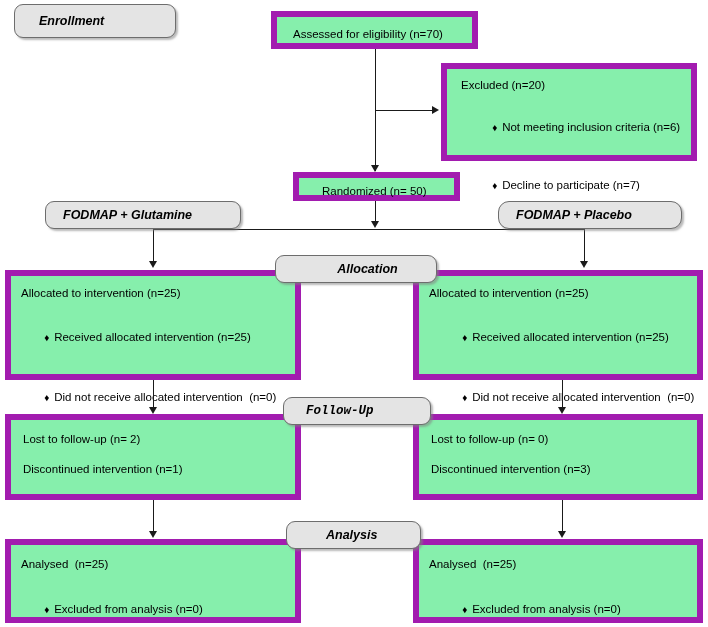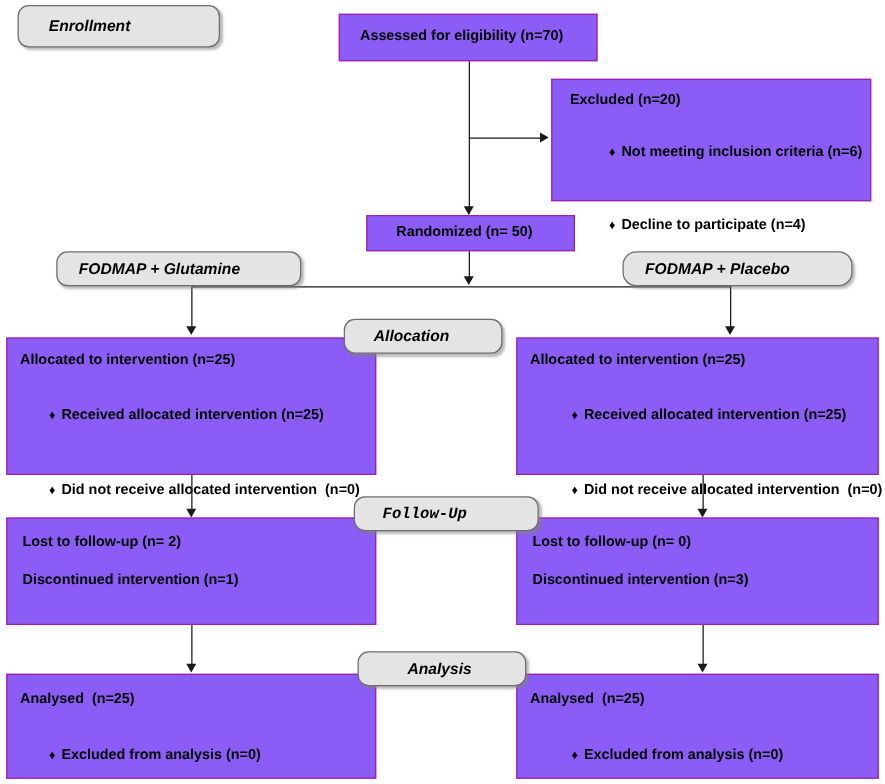--- a/index.html
+++ b/index.html
@@ -14,26 +14,25 @@
     position: relative;
     width: 708px;
     height: 627px;
     background: #ffffff;
     overflow: hidden;
   }
   
   .box {
     position: absolute;
     box-sizing: border-box;
-    background: #8b5cf6;
-    border: 1px solid #a21caf;
+    background: #86efac;
+    border: 6px solid #a21caf;
     font-size: 11.5px;
     color: #000000;
     line-height: 1.35;
-    font-weight: bold;
   }
   .box .line {
     white-space: pre;
   }
   .box .title-line {
     white-space: pre;
   }
   .bullet-row {
     display: block;
     white-space: pre;
@@ -103,21 +102,21 @@
   <div class="arrow-right" style="left:432px; top:106px;"></div>
 
   <div class="box" style="left:441px; top:63px; width:256px; height:98px; padding:9px 0 0 14px;">
     <div class="title-line">Excluded (n=20)</div>
     <div style="height:11px;"></div>
     <div class="bullet-row" style="padding-left:12px;">
       <span class="bullet">♦</span><span>Not meeting inclusion criteria (n=6)</span>
     </div>
     <div style="height:11px;"></div>
     <div class="bullet-row" style="padding-left:12px;">
-      <span class="bullet">♦</span><span>Decline to participate (n=4)</span>
+      <span class="bullet">♦</span><span>Decline to participate (n=7)</span>
     </div>
   </div>
 
   <div class="box" style="left:293px; top:172px; width:167px; height:29px; padding:6px 0 0 23px;">
     <div class="title-line">Randomized (n= 50)</div>
   </div>
 
   <div class="vline" style="left:375px; top:201px; height:22px;"></div>
   <div class="arrow-down" style="left:371px; top:221px;"></div>
 
@@ -128,21 +127,21 @@
   </div>
   <div class="stage" style="left:498px; top:201px; width:184px; height:28px; padding-left:17px;border-radius:11px;">
     <span>FODMAP + Placebo</span>
   </div>
 
   <div class="vline" style="left:153px; top:229px; height:34px;"></div>
   <div class="arrow-down" style="left:149px; top:261px;"></div>
   <div class="vline" style="left:584px; top:229px; height:34px;"></div>
   <div class="arrow-down" style="left:580px; top:261px;"></div>
 
-  <div class="stage" style="left:275px; top:255px; width:127px; height:28px; padding-left:23px;">
+  <div class="stage" style="left:275px; top:255px; width:162px; height:28px; padding-left:23px;justify-content:center;">
     <span>Allocation</span>
   </div>
 
   <div class="box" style="left:5px; top:270px; width:296px; height:110px; padding:10px 0 0 10px;">
     <div class="title-line">Allocated to intervention (n=25)</div>
     <div style="height:13px;"></div>
     <div class="bullet-row" style="padding-left:4px;">
       <span class="bullet">♦</span><span>Received allocated intervention (n=25)</span>
     </div>
     <div style="height:13px;"></div>

